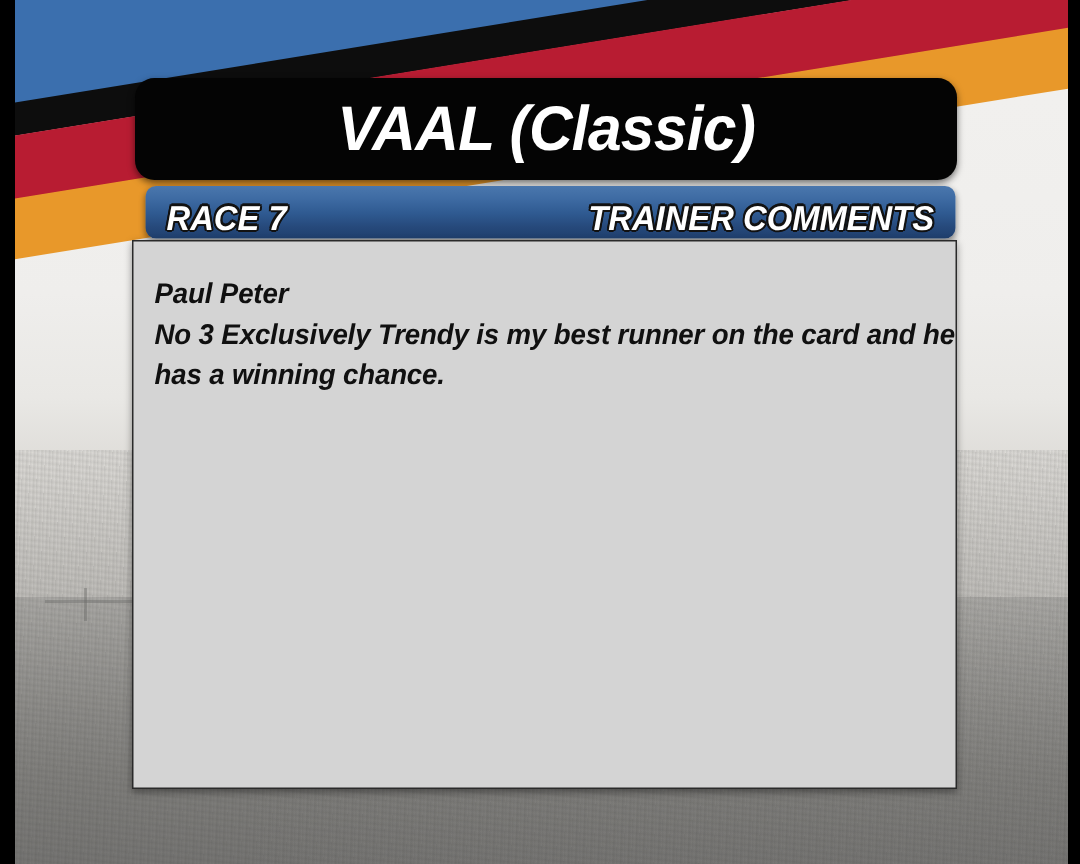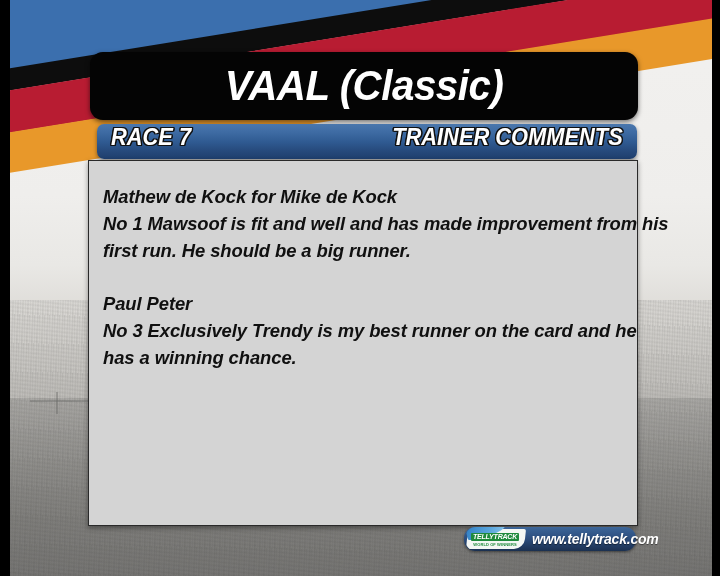--- a/index.html
+++ b/index.html
@@ -165,21 +165,21 @@
     height: 35px;
     border-radius: 7px;
     background: linear-gradient(to bottom,
       #4a77ad 0%,
       #3e6ba3 24%,
       #2f5a91 52%,
       #26497b 78%,
       #1f3f6d 100%);
     box-shadow: 0 2px 4px rgba(0,0,0,0.45);
     display: flex;
-    align-items: flex-start;
+    align-items: flex-end;
     justify-content: space-between;
     padding: 0 14px;
     box-sizing: border-box;
   }
   .race-bar span {
     color: #ffffff;
     font-family: "Liberation Sans", sans-serif;
     font-style: italic;
     font-weight: bold;
     font-size: 23px;
@@ -352,40 +352,26 @@
     <div class="title-text">VAAL (Classic)</div>
   </div>
 
   <div class="race-bar">
     <span class="race-label">RACE 7</span>
     <span class="section-label">TRAINER COMMENTS</span>
   </div>
 
   <div class="content-panel">
 
-    <div class="comment-block">
-      <div class="comment-line">Mathew de Kock for Mike de Kock</div>
-      <div class="comment-line">No 1 Mawsoof is fit and well and has made improvement from his</div>
-      <div class="comment-line">first run. He should be a big runner.</div>
-    </div>
 
     <div class="comment-block">
       <div class="comment-line">Paul Peter</div>
       <div class="comment-line">No 3 Exclusively Trendy is my best runner on the card and he</div>
       <div class="comment-line">has a winning chance.</div>
     </div>
 
   </div>
 
-  <div class="footer-logo">
-    <div class="logo-badge">
-      <div class="logo-swoosh-white"></div>
-      <div class="logo-swoosh-blue"></div>
-      <div class="logo-wordmark">TELLYTRACK</div>
-      <div class="logo-tagline">WORLD OF WINNERS</div>
-    </div>
-    <div class="footer-url">www.tellytrack.com</div>
-  </div>
 
   <div class="sidebar-left"></div>
   <div class="sidebar-right"></div>
 
 </div>
 
 </body></html>

